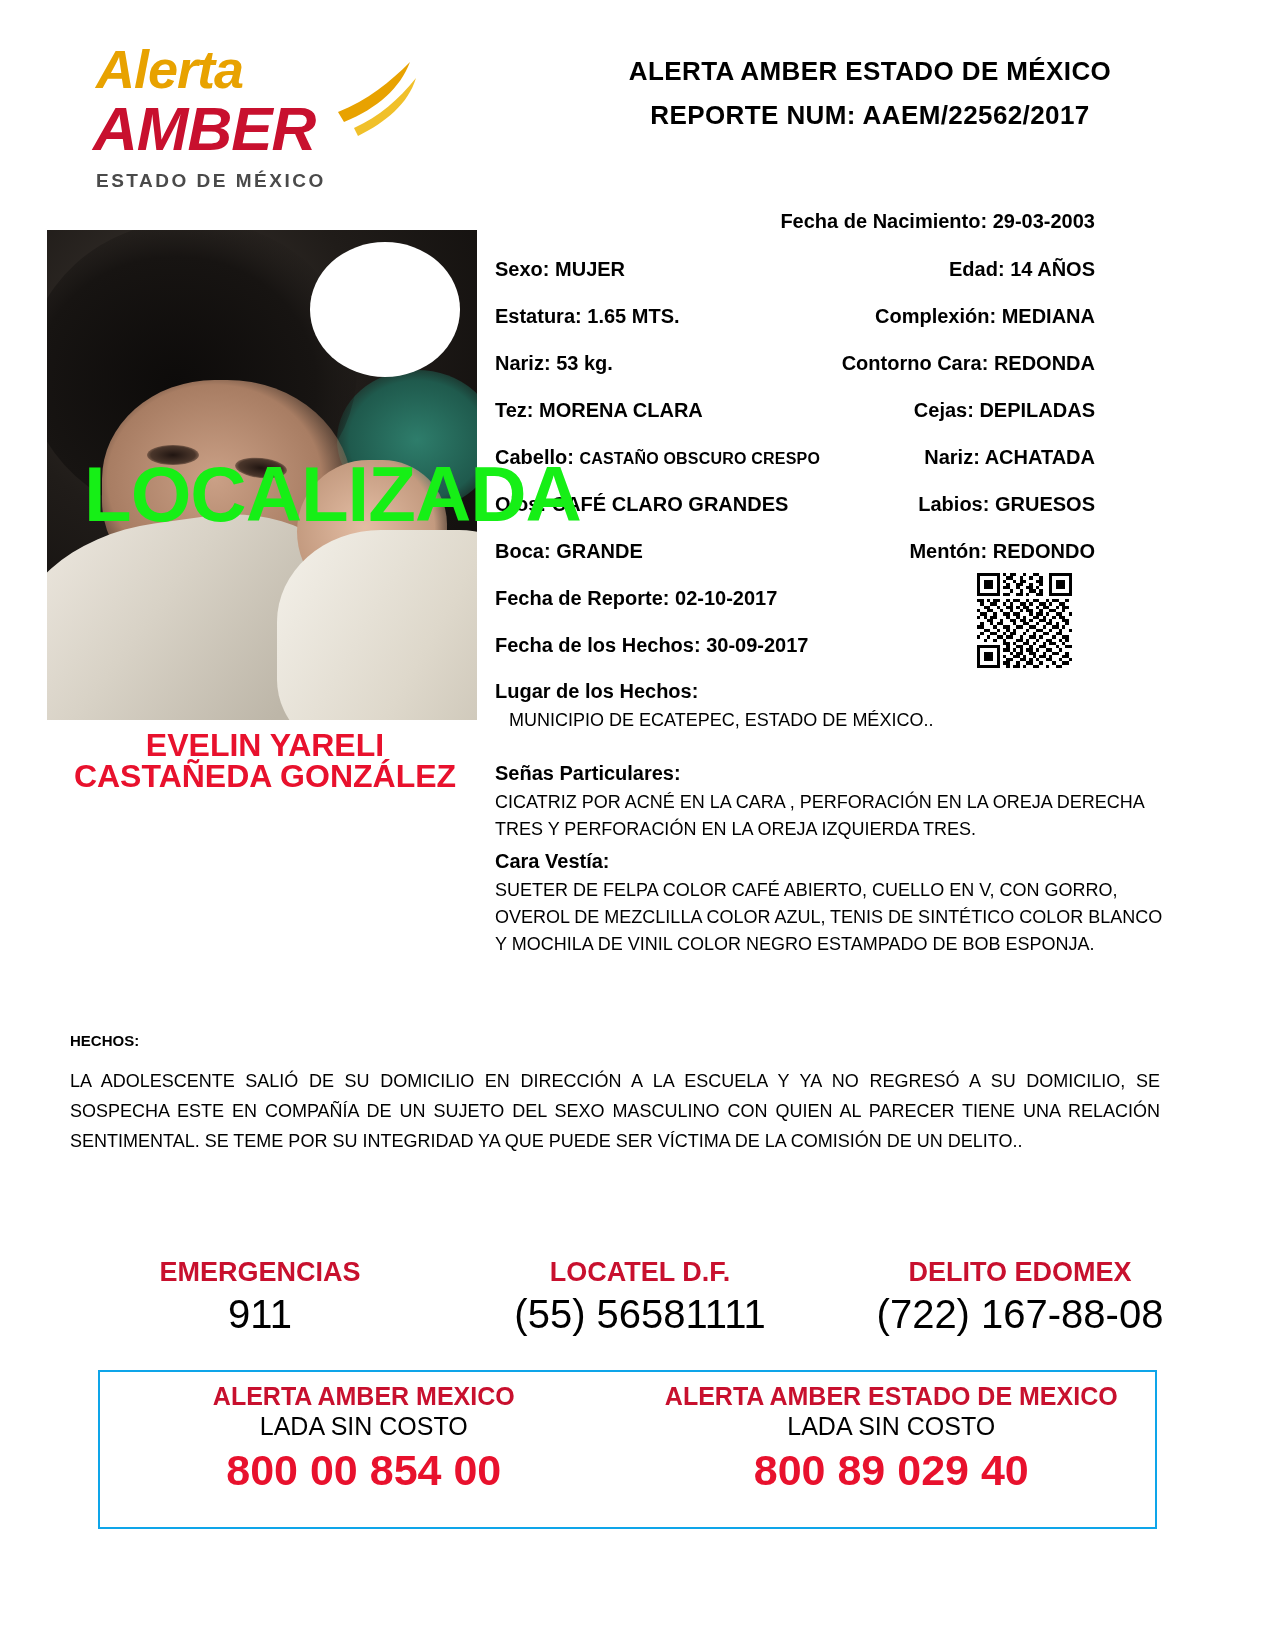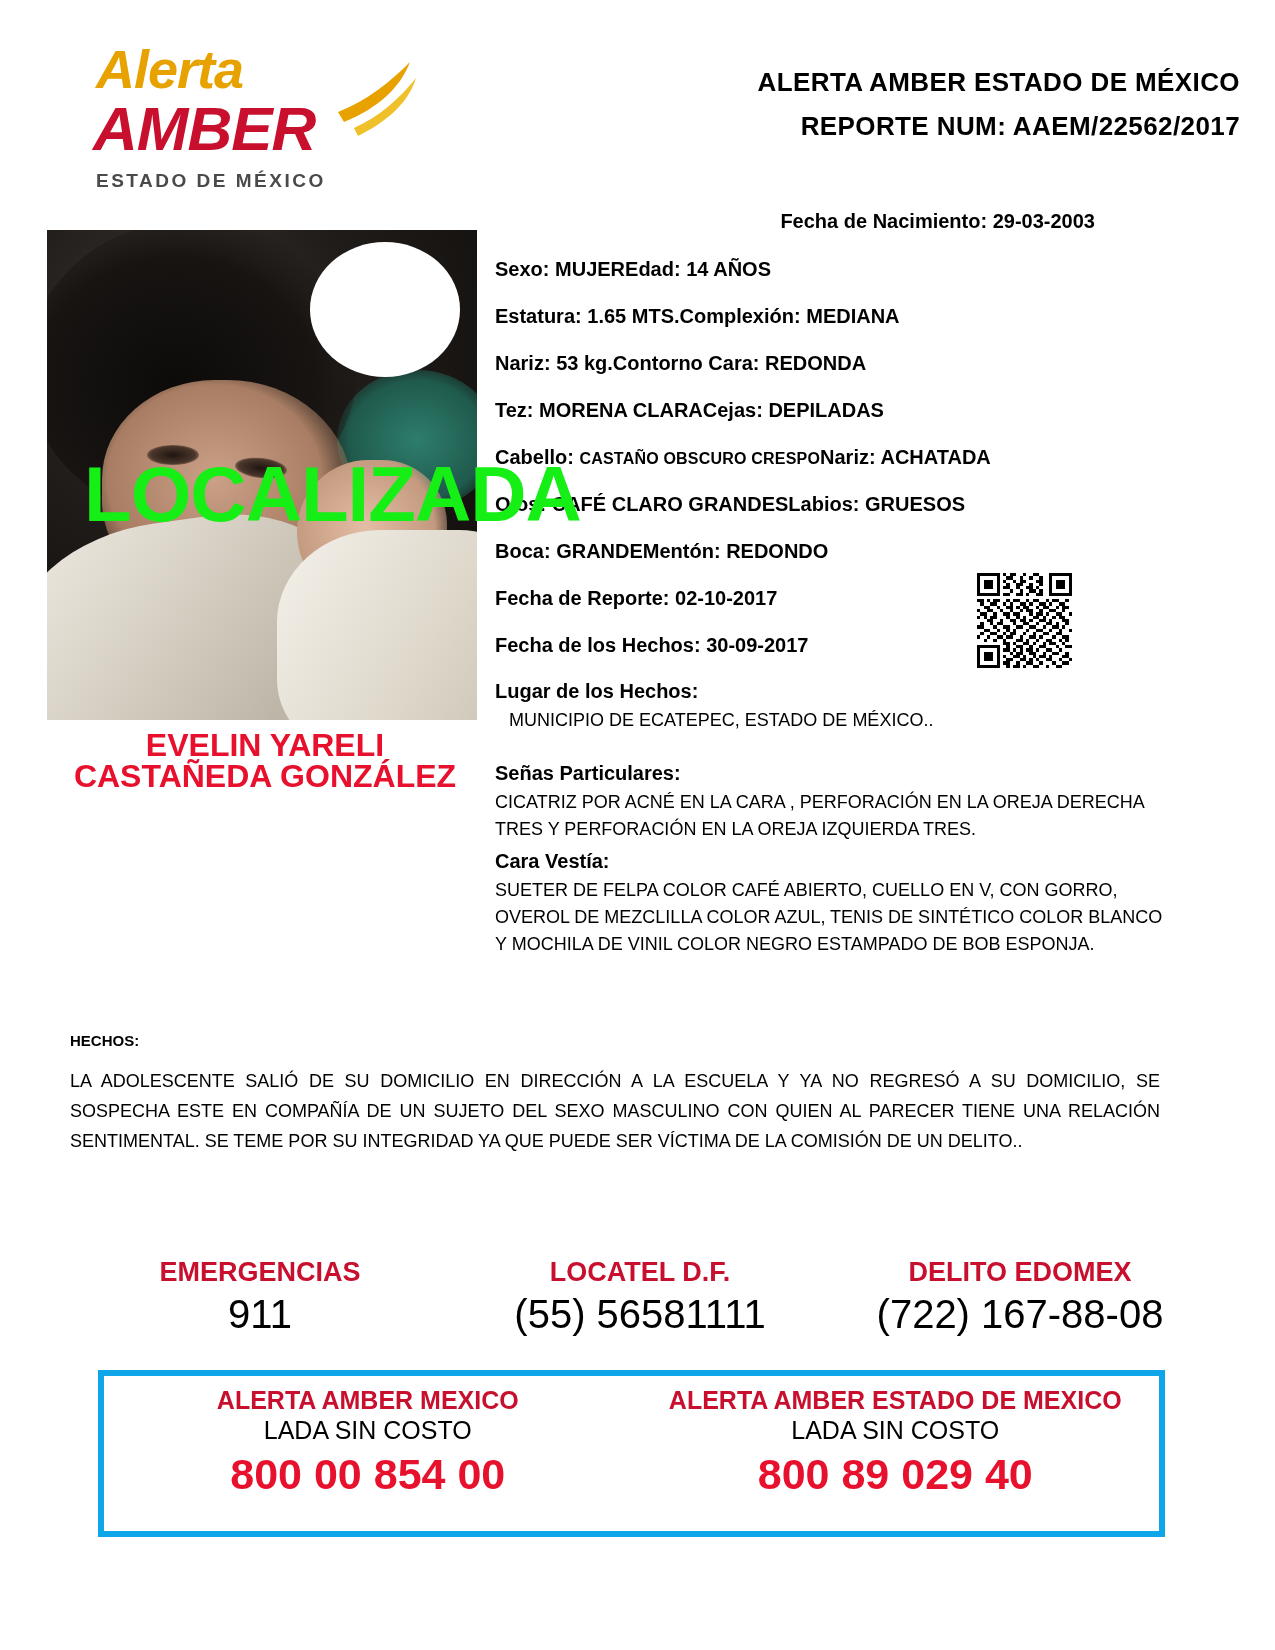--- a/index.html
+++ b/index.html
@@ -73,23 +73,23 @@
   .logo-swoosh {
     position: absolute;
     left: 240px;
     top: 20px;
     width: 95px;
     height: 80px;
   }
   .title-block {
     position: absolute;
     left: 500px;
-    top: 26px;
+    top: 15px;
     width: 740px;
-    text-align: right;
+    text-align: center;
   }
   .title-line {
     font-size: 26px;
     font-weight: bold;
     letter-spacing: 0.4px;
     line-height: 44px;
   }
 
   
   .photo-wrap {
@@ -204,20 +204,21 @@
 
   
   .details {
     position: absolute;
     left: 495px;
     top: 210px;
     width: 600px;
   }
   .row {
     display: flex;
+    justify-content: space-between;
     align-items: baseline;
     height: 47px;
   }
   .row.single { justify-content: flex-start; }
   .fld {
     font-size: 20px;
     font-weight: bold;
     white-space: nowrap;
   }
   .fld .lbl { font-weight: bold; }
@@ -319,21 +320,21 @@
     color: #000;
   }
 
   
   .footer-box {
     position: absolute;
     left: 98px;
     top: 1370px;
     width: 1055px;
     height: 155px;
-    border: 6px solid #0ea5e9;
+    border: 2px solid #0ea5e9;
     display: flex;
   }
   .footer-col {
     flex: 1;
     text-align: center;
     padding-top: 9px;
   }
   .footer-title {
     color: #c8102e;
     font-weight: bold;

